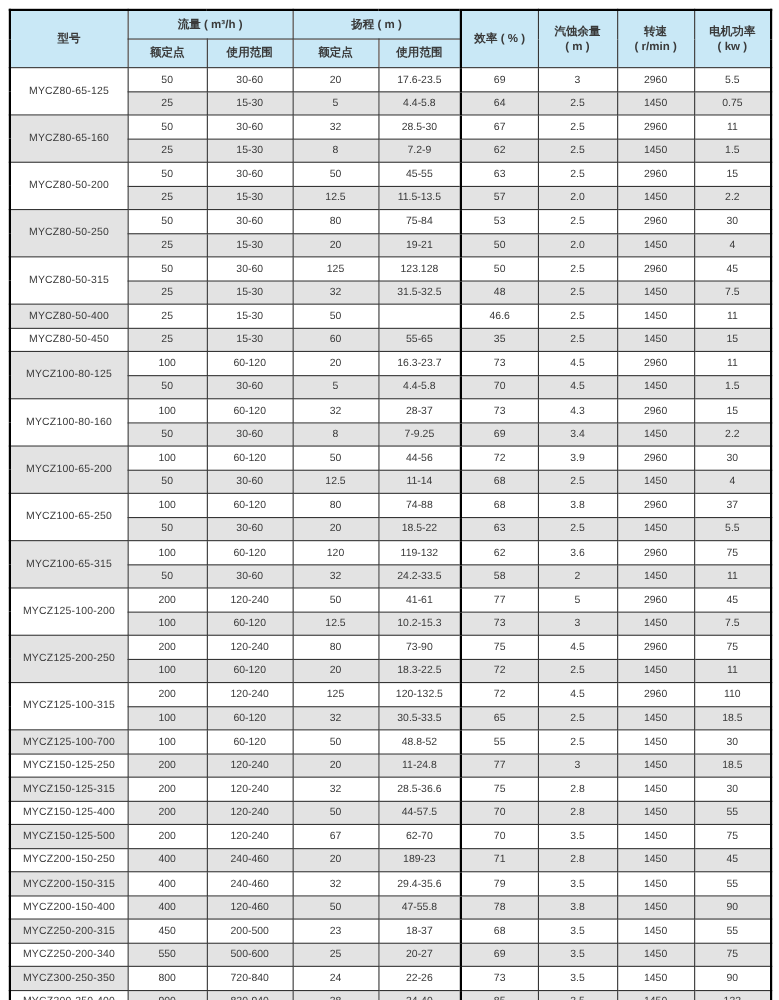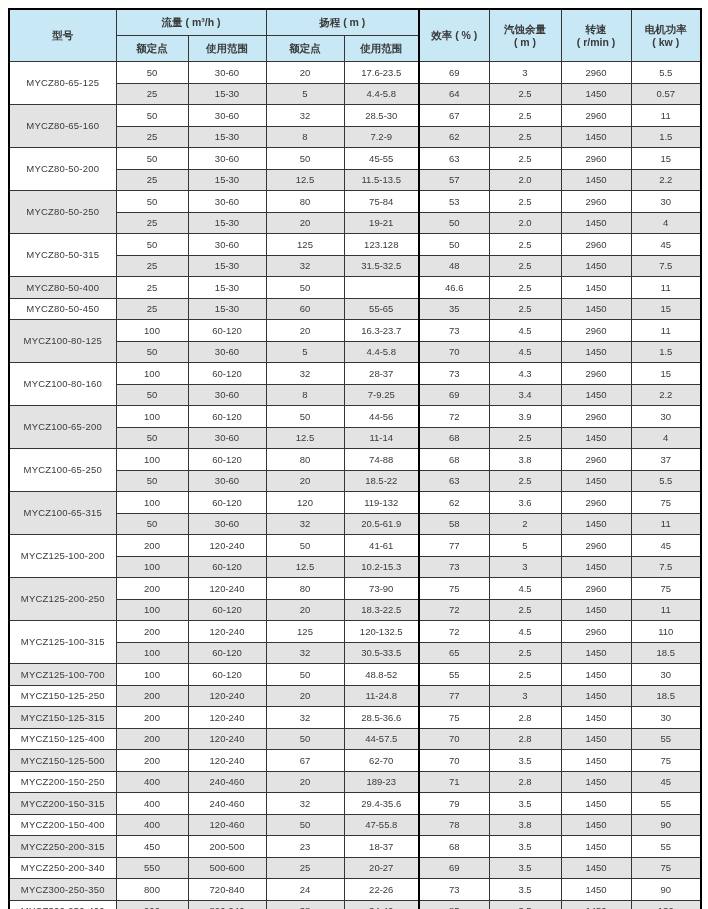--- a/index.html
+++ b/index.html
@@ -105,21 +105,21 @@
           <td class="bw">5.5</td>
         </tr>
         <tr>
           <td class="bg">25</td>
           <td class="bg">15-30</td>
           <td class="bg">5</td>
           <td class="bg">4.4-5.8</td>
           <td class="bg effsep">64</td>
           <td class="bg">2.5</td>
           <td class="bg">1450</td>
-          <td class="bg">0.57</td>
+          <td class="bg">0.75</td>
         </tr>
         <tr>
           <td rowspan="2" class="model bg">MYCZ80-65-160</td>
           <td class="bw">50</td>
           <td class="bw">30-60</td>
           <td class="bw">32</td>
           <td class="bw">28.5-30</td>
           <td class="bw effsep">67</td>
           <td class="bw">2.5</td>
           <td class="bw">2960</td>
@@ -312,21 +312,21 @@
           <td class="bw">119-132</td>
           <td class="bw effsep">62</td>
           <td class="bw">3.6</td>
           <td class="bw">2960</td>
           <td class="bw">75</td>
         </tr>
         <tr>
           <td class="bg">50</td>
           <td class="bg">30-60</td>
           <td class="bg">32</td>
-          <td class="bg">20.5-61.9</td>
+          <td class="bg">24.2-33.5</td>
           <td class="bg effsep">58</td>
           <td class="bg">2</td>
           <td class="bg">1450</td>
           <td class="bg">11</td>
         </tr>
         <tr>
           <td rowspan="2" class="model bw">MYCZ125-100-200</td>
           <td class="bw">200</td>
           <td class="bw">120-240</td>
           <td class="bw">50</td>

